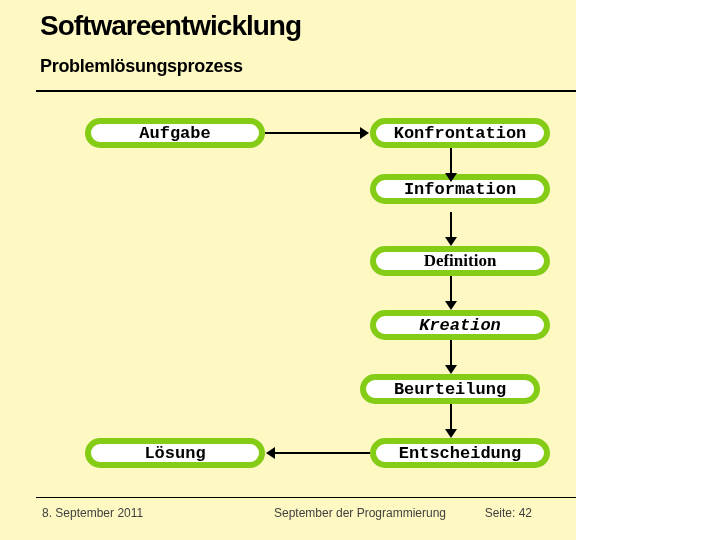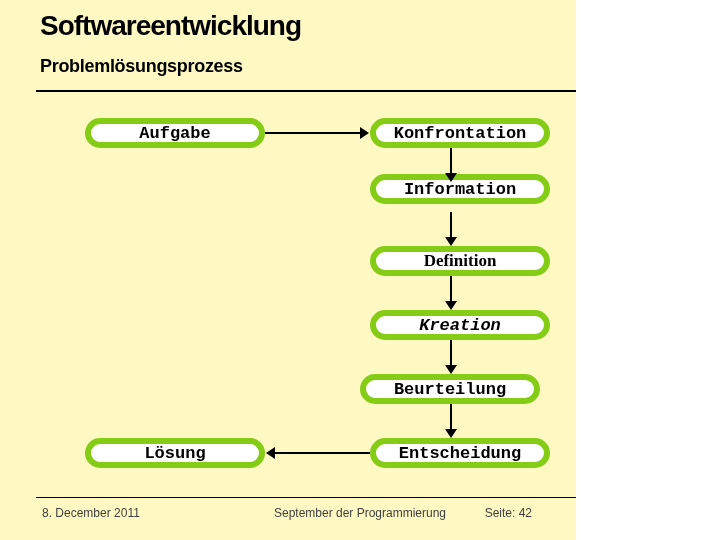--- a/index.html
+++ b/index.html
@@ -137,17 +137,17 @@
   <div class="vline" style="top:340px;"></div>
   <div class="head-down" style="top:365px;"></div>
 
   <div class="vline" style="top:404px;"></div>
   <div class="head-down" style="top:429px;"></div>
 
   <div class="hline" style="left:275px; top:452px;"></div>
   <div class="head-left" style="left:266px; top:447px;"></div>
 
   <div class="rule-bottom"></div>
-  <div class="footer-text footer-date">8. December 2011</div>
+  <div class="footer-text footer-date">8. September 2011</div>
   <div class="footer-text footer-center">September der Programmierung</div>
   <div class="footer-text footer-page">Seite: 42</div>
 
 </div>
 
 </body></html>

